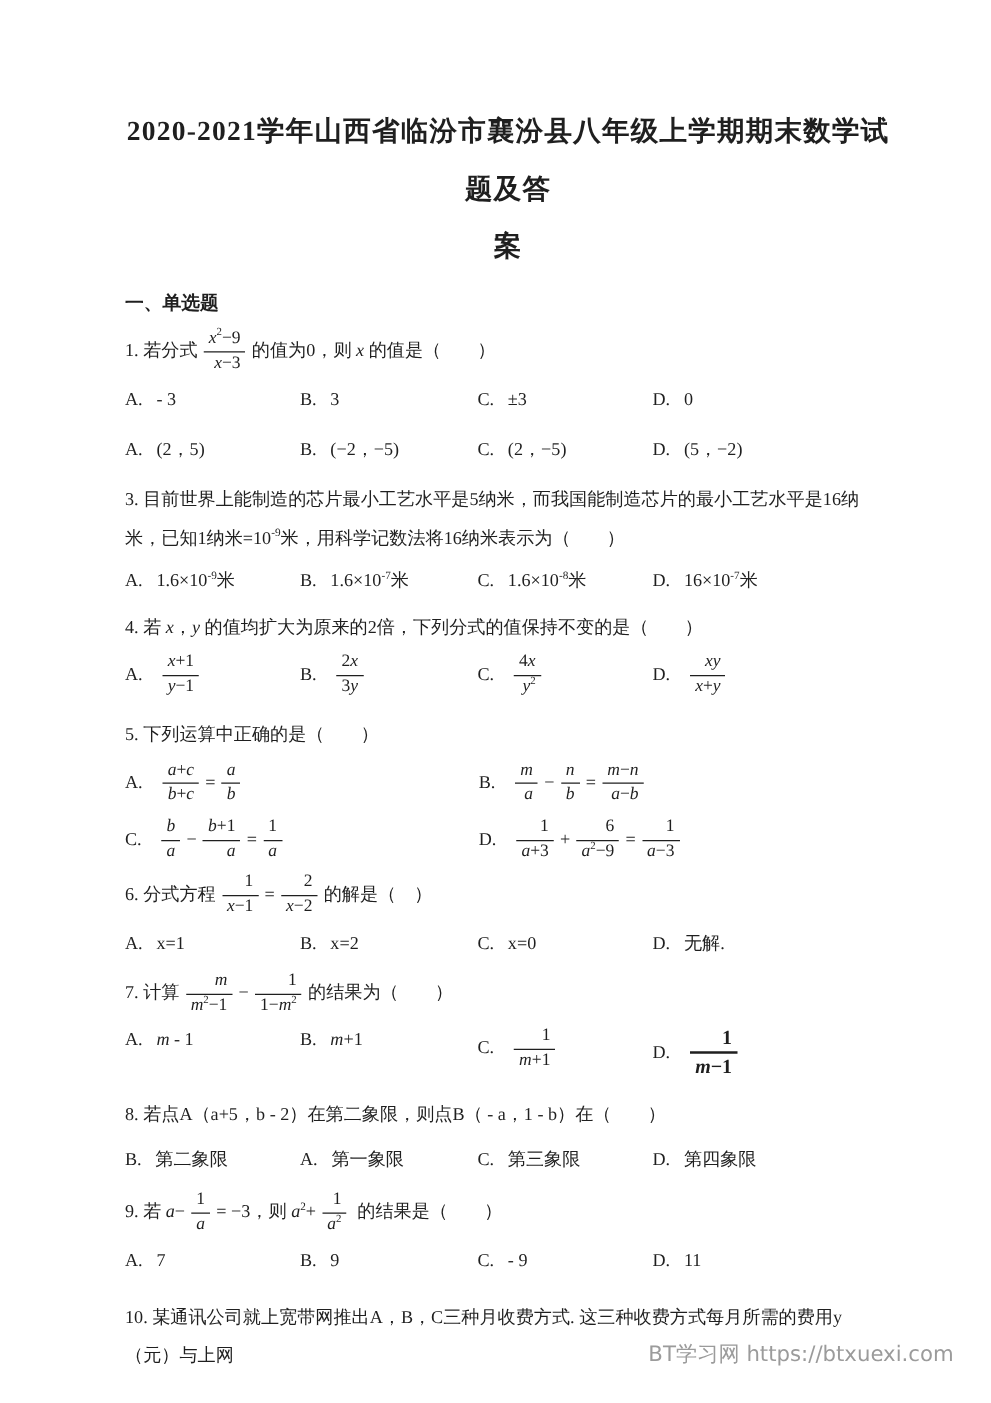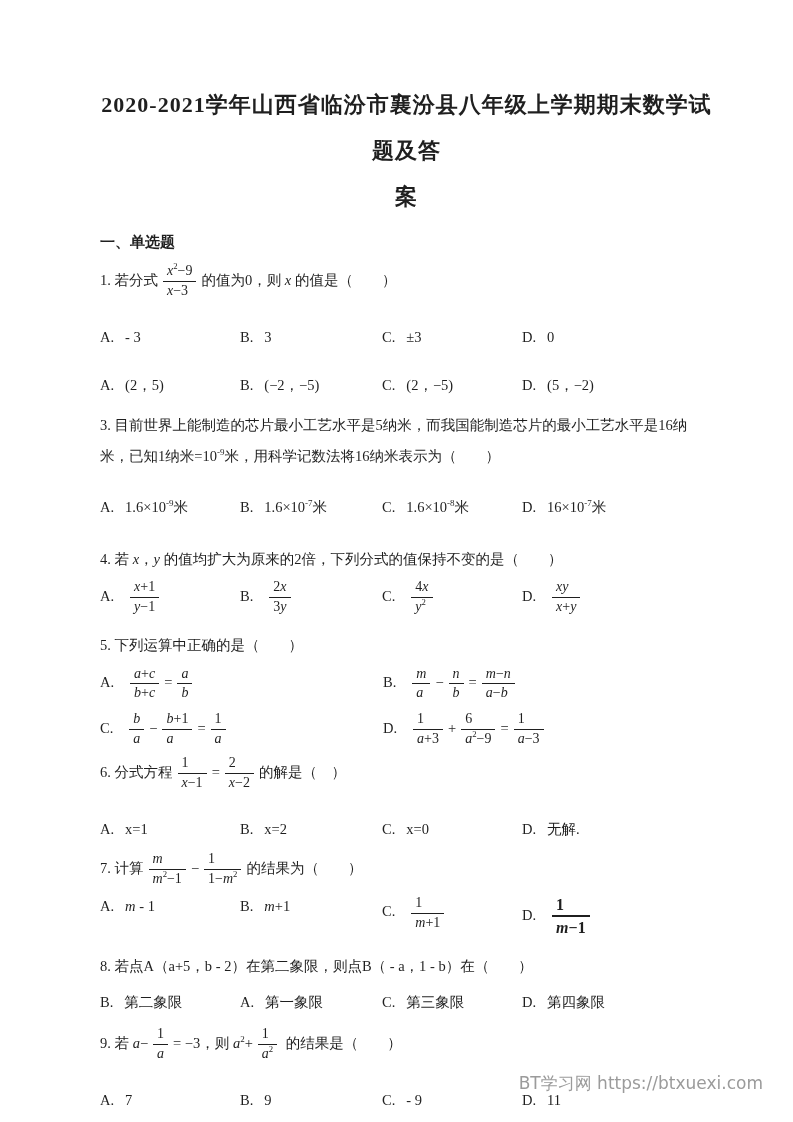--- a/index.html
+++ b/index.html
@@ -27,46 +27,46 @@
 
   .section-heading {
     margin-top: 13px;
     font-size: 15px;
     font-weight: 700;
   }
 
   .question { font-size: 14.5px; }
   .stem { line-height: 31px; }
 
-  .options { display: grid; margin-top: 22px; line-height: 26px; }
+  .options { display: grid; margin-top: 5px; line-height: 26px; }
   .options.cols4 { grid-template-columns: 140px 142px 140px auto; }
   .options.cols2 { grid-template-columns: 283px auto; row-gap: 5px; }
   .option { white-space: nowrap; }
   .opt-label { margin-right: 11px; }
 
   
   .q1  { margin-top: 9px; }
   .q2  { margin-top: 14px; }
   .q3  { margin-top: 12px; }
-  .q4  { margin-top: 24px; }
+  .q4  { margin-top: 9px; }
   .q4 .options { margin-top: 2px; }
   .q5  { margin-top: 12px; }
   .q5 .options { margin-top: 3px; }
   .q6  { margin-top: 3px; }
   .q7  { margin-top: 7px; }
   .q7 .options { margin-top: 3px; }
   .q8  { margin-top: 11px; }
   .q8 .options { margin-top: 7px; }
   .q9  { margin-top: 9px; }
   .q10 { margin-top: 17px; }
 
   .frac {
     display: inline-block;
     vertical-align: middle;
-    text-align: left;
+    text-align: right;
     margin: 1px 5px;
     font-size: 14px;
     line-height: 1.35;
   }
   .frac .num { display: block; padding: 0 4px; border-bottom: 1px solid #1f1f1f; }
   .frac .den { display: block; padding: 0 4px; }
   .frac.bold { font-weight: 700; font-size: 16px; }
   .frac.bold .num { border-bottom-width: 2px; }
 
   .var { font-style: italic; }

